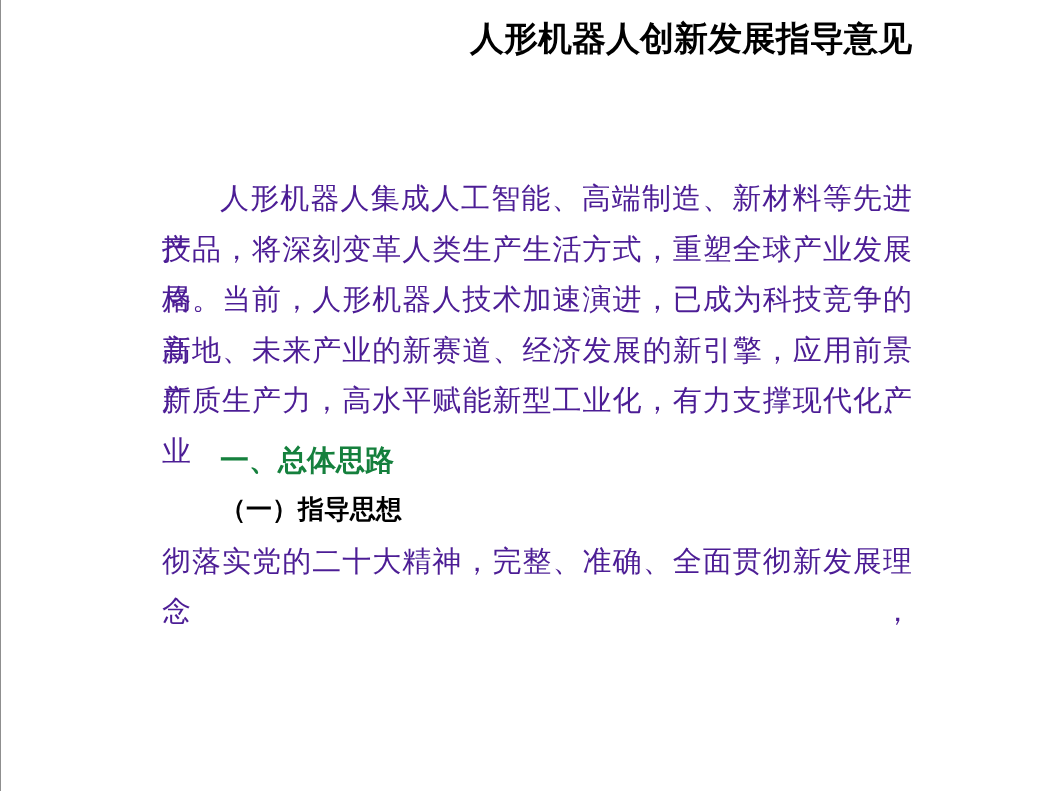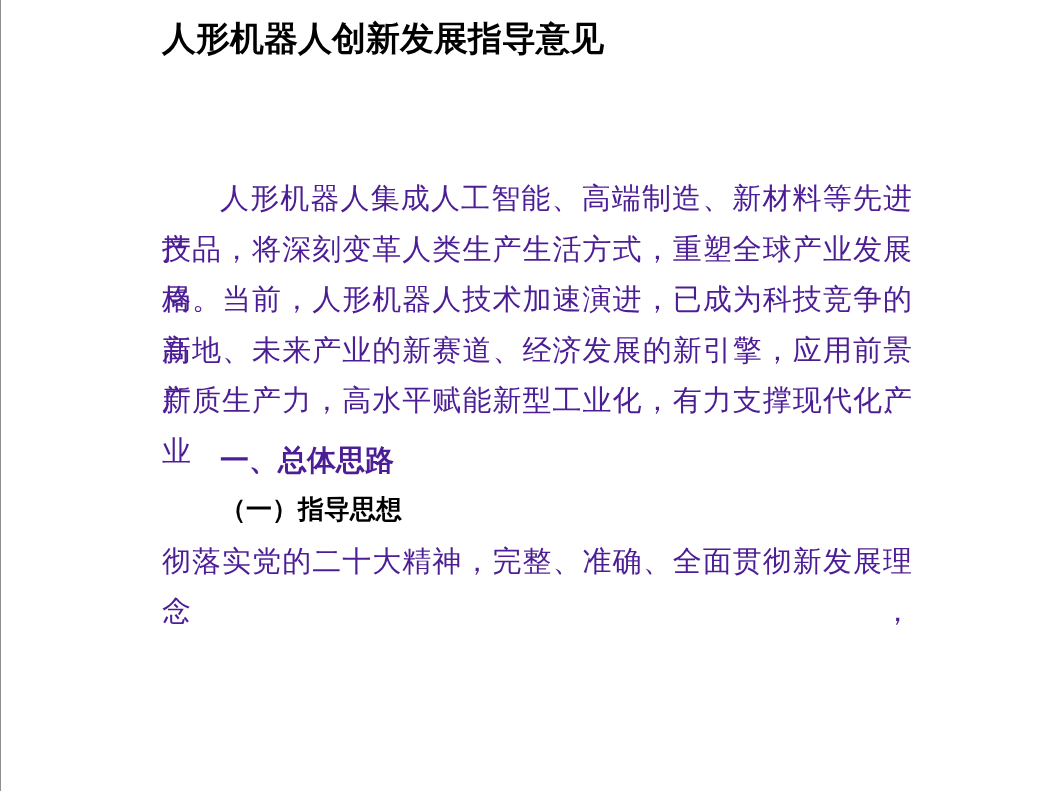--- a/index.html
+++ b/index.html
@@ -32,21 +32,21 @@
     position: absolute;
     left: 162px;
     top: 0;
     width: 750px;
   }
   .doc-title {
     margin: 17px 0 0 0;
     font-size: 34px;
     line-height: 44px;
     font-weight: 700;
-    text-align: left;
+    text-align: right;
     color: #000000;
     font-family: "Liberation Serif", "DejaVu Serif", serif;
     white-space: nowrap;
   }
   .body-block {
     margin-top: 112px;
   }
   .line {
     height: 50.5px;
     line-height: 50.5px;
@@ -61,21 +61,21 @@
   }
   .ind {
     text-indent: 58px;
   }
   .heading-l1 {
     margin-top: 9px;
     height: 50.5px;
     line-height: 50.5px;
     font-size: 29px;
     font-weight: 700;
-    color: #4c1d95;
+    color: #15803d;
     text-indent: 58px;
     font-family: "Liberation Sans", "DejaVu Sans", sans-serif;
   }
   .heading-l2 {
     height: 50.5px;
     line-height: 50.5px;
     font-size: 26px;
     font-weight: 700;
     color: #000000;
     text-indent: 58px;

